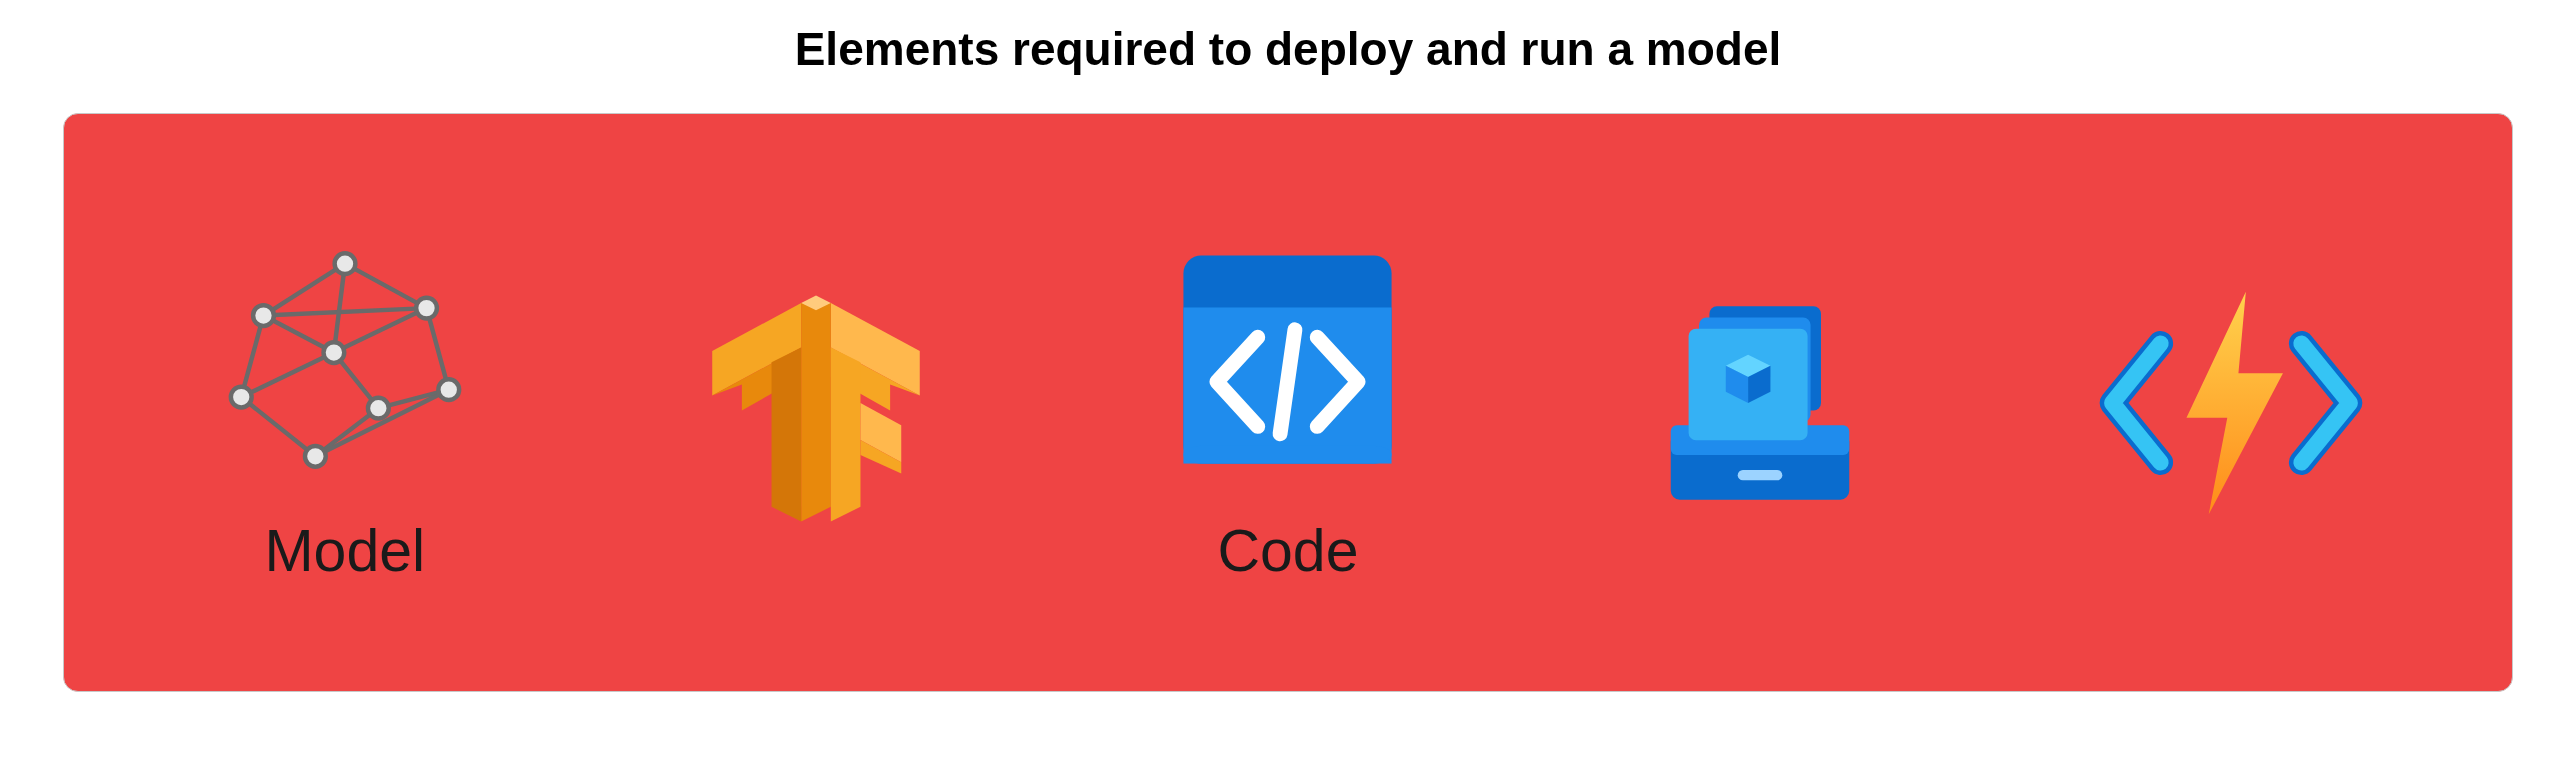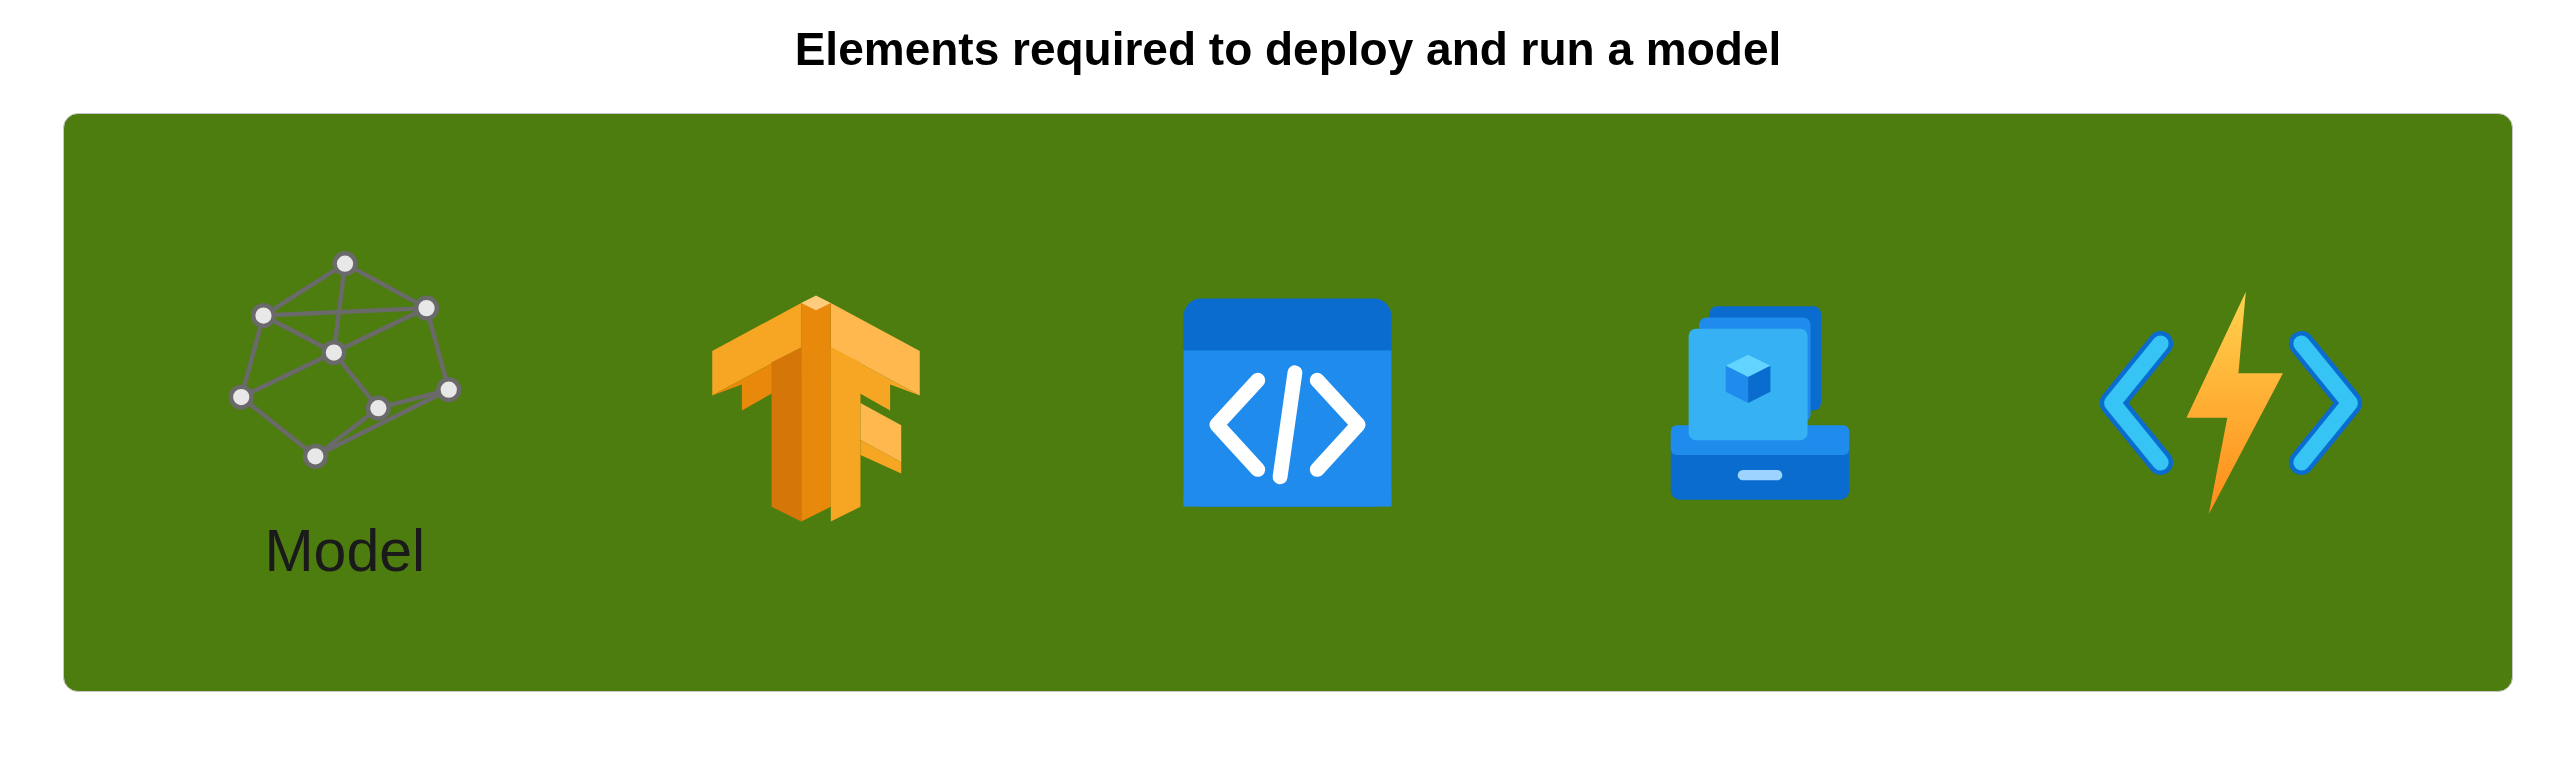--- a/index.html
+++ b/index.html
@@ -19,21 +19,21 @@
     }
     .title {
       font-size: 46px;
       font-weight: 700;
       color: #000000;
       margin-bottom: 37px;
     }
     .container {
       width: 2450px;
       height: 579px;
-      background: #4d7c0f;
+      background: #ef4444;
       border: 1.5px solid #c8c8c8;
       border-radius: 15px;
       display: flex;
       justify-content: space-around;
       align-items: center;
       padding: 30px 45px;
     }
     .item {
       display: flex;
       flex-direction: column;
@@ -127,20 +127,21 @@
         <rect x="10" y="10" width="280" height="280" rx="24" fill="#0a6cce"></rect>
         <rect x="10" y="80" width="280" height="210" rx="0" fill="#1f8ced"></rect>
         <rect x="10" y="266" width="280" height="24" rx="24" fill="#1f8ced"></rect>
         <g stroke="#ffffff" stroke-width="20" fill="none" stroke-linecap="round" stroke-linejoin="round">
           <polyline points="110,120 55,180 110,240"></polyline>
           <polyline points="190,120 245,180 190,240"></polyline>
           <line x1="160" y1="110" x2="140" y2="250"></line>
         </g>
       </svg>
     </div>
+    <div class="label">Code</div>
   </div>
 
   <div class="item">
     <div class="icon-wrap">
       <svg width="238" height="238" viewBox="0 0 320 320">
 
         <rect x="40" y="200" width="240" height="90" rx="12" fill="#0a6cce"></rect>
         <rect x="40" y="190" width="240" height="40" rx="8" fill="#1f8ced"></rect>
         <rect x="130" y="250" width="60" height="14" rx="7" fill="#9cd3ff"></rect>
 

